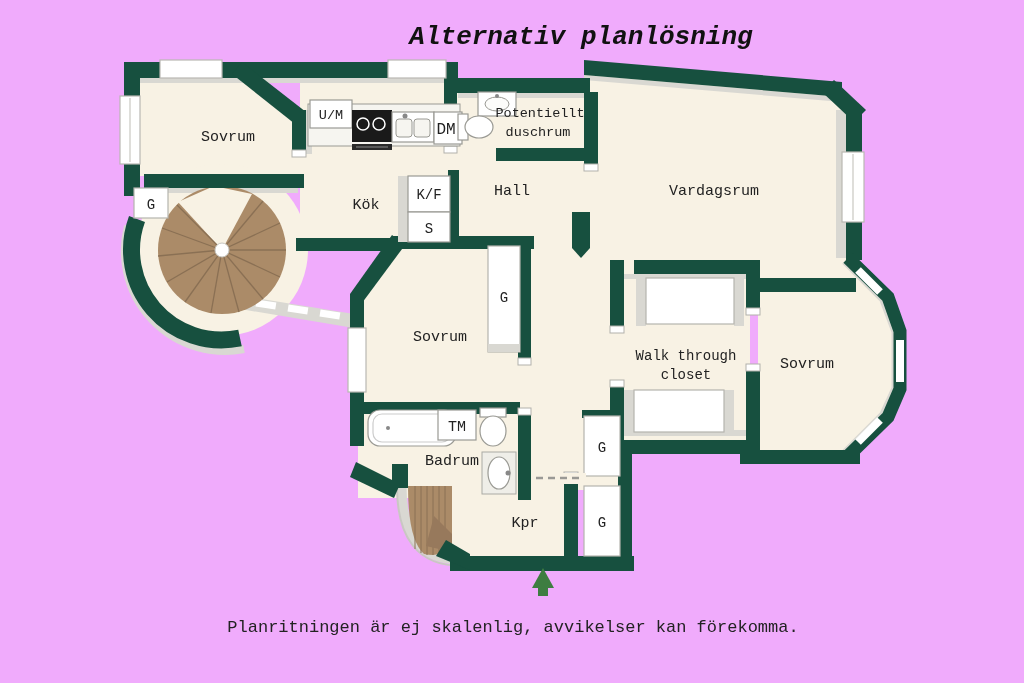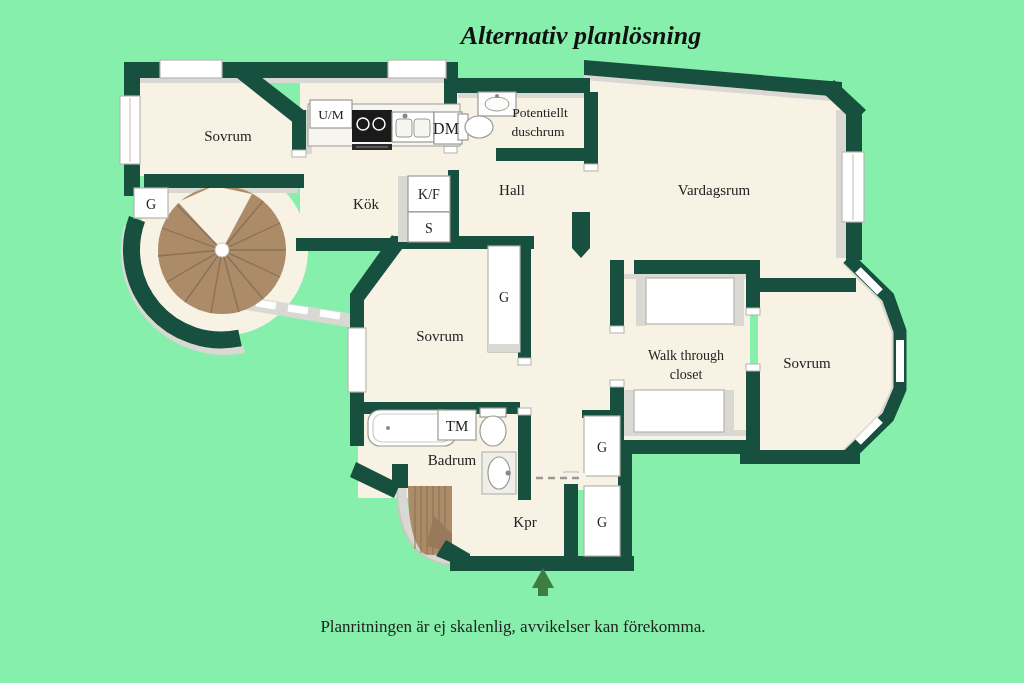--- a/index.html
+++ b/index.html
@@ -1,17 +1,17 @@
 <!DOCTYPE html>
 <html><head>
 <meta charset="utf-8">
 <style>
   html,body{margin:0;padding:0;background:#ffffff;}
-  .page{position:relative;width:1024px;height:683px;background:#86efac;overflow:hidden;
-        font-family:Liberation Serif, serif;}
+  .page{position:relative;width:1024px;height:683px;background:#f0abfc;overflow:hidden;
+        font-family:Liberation Mono, monospace;}
   svg{display:block;}
   .wall{fill:#17503f;}
   .wallStroke{stroke:#17503f;fill:none;}
   .floor{fill:#f8f2e4;}
   .gray{fill:#d9d8d2;}
   .grayStroke{stroke:#d9d8d2;fill:none;}
   .fix{fill:#ffffff;stroke:#9a9a94;stroke-width:1.2;}
   .fixLight{fill:#f6f5f0;stroke:#9a9a94;stroke-width:1;}
   .cap{fill:#ffffff;stroke:#b2b1ab;stroke-width:1;}
   .win{fill:#ffffff;stroke:#b9b8b2;stroke-width:1.2;}

